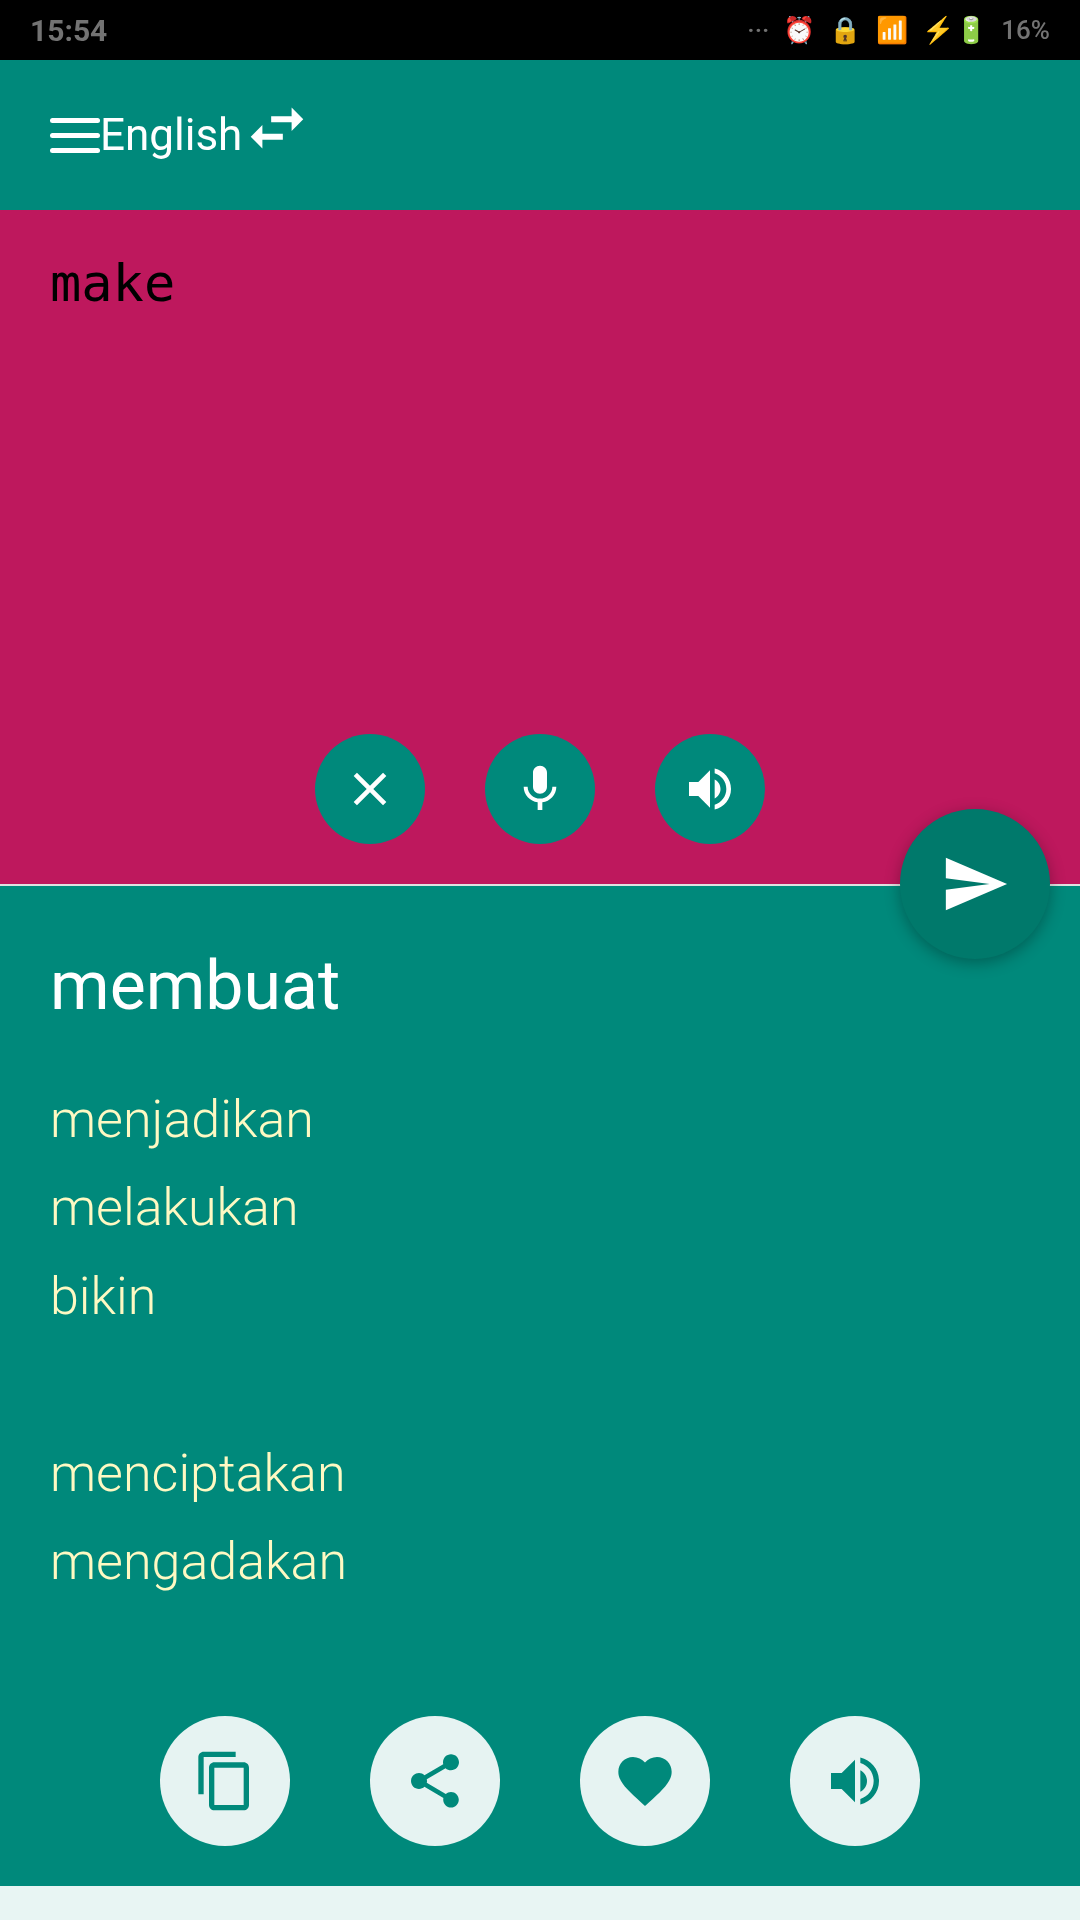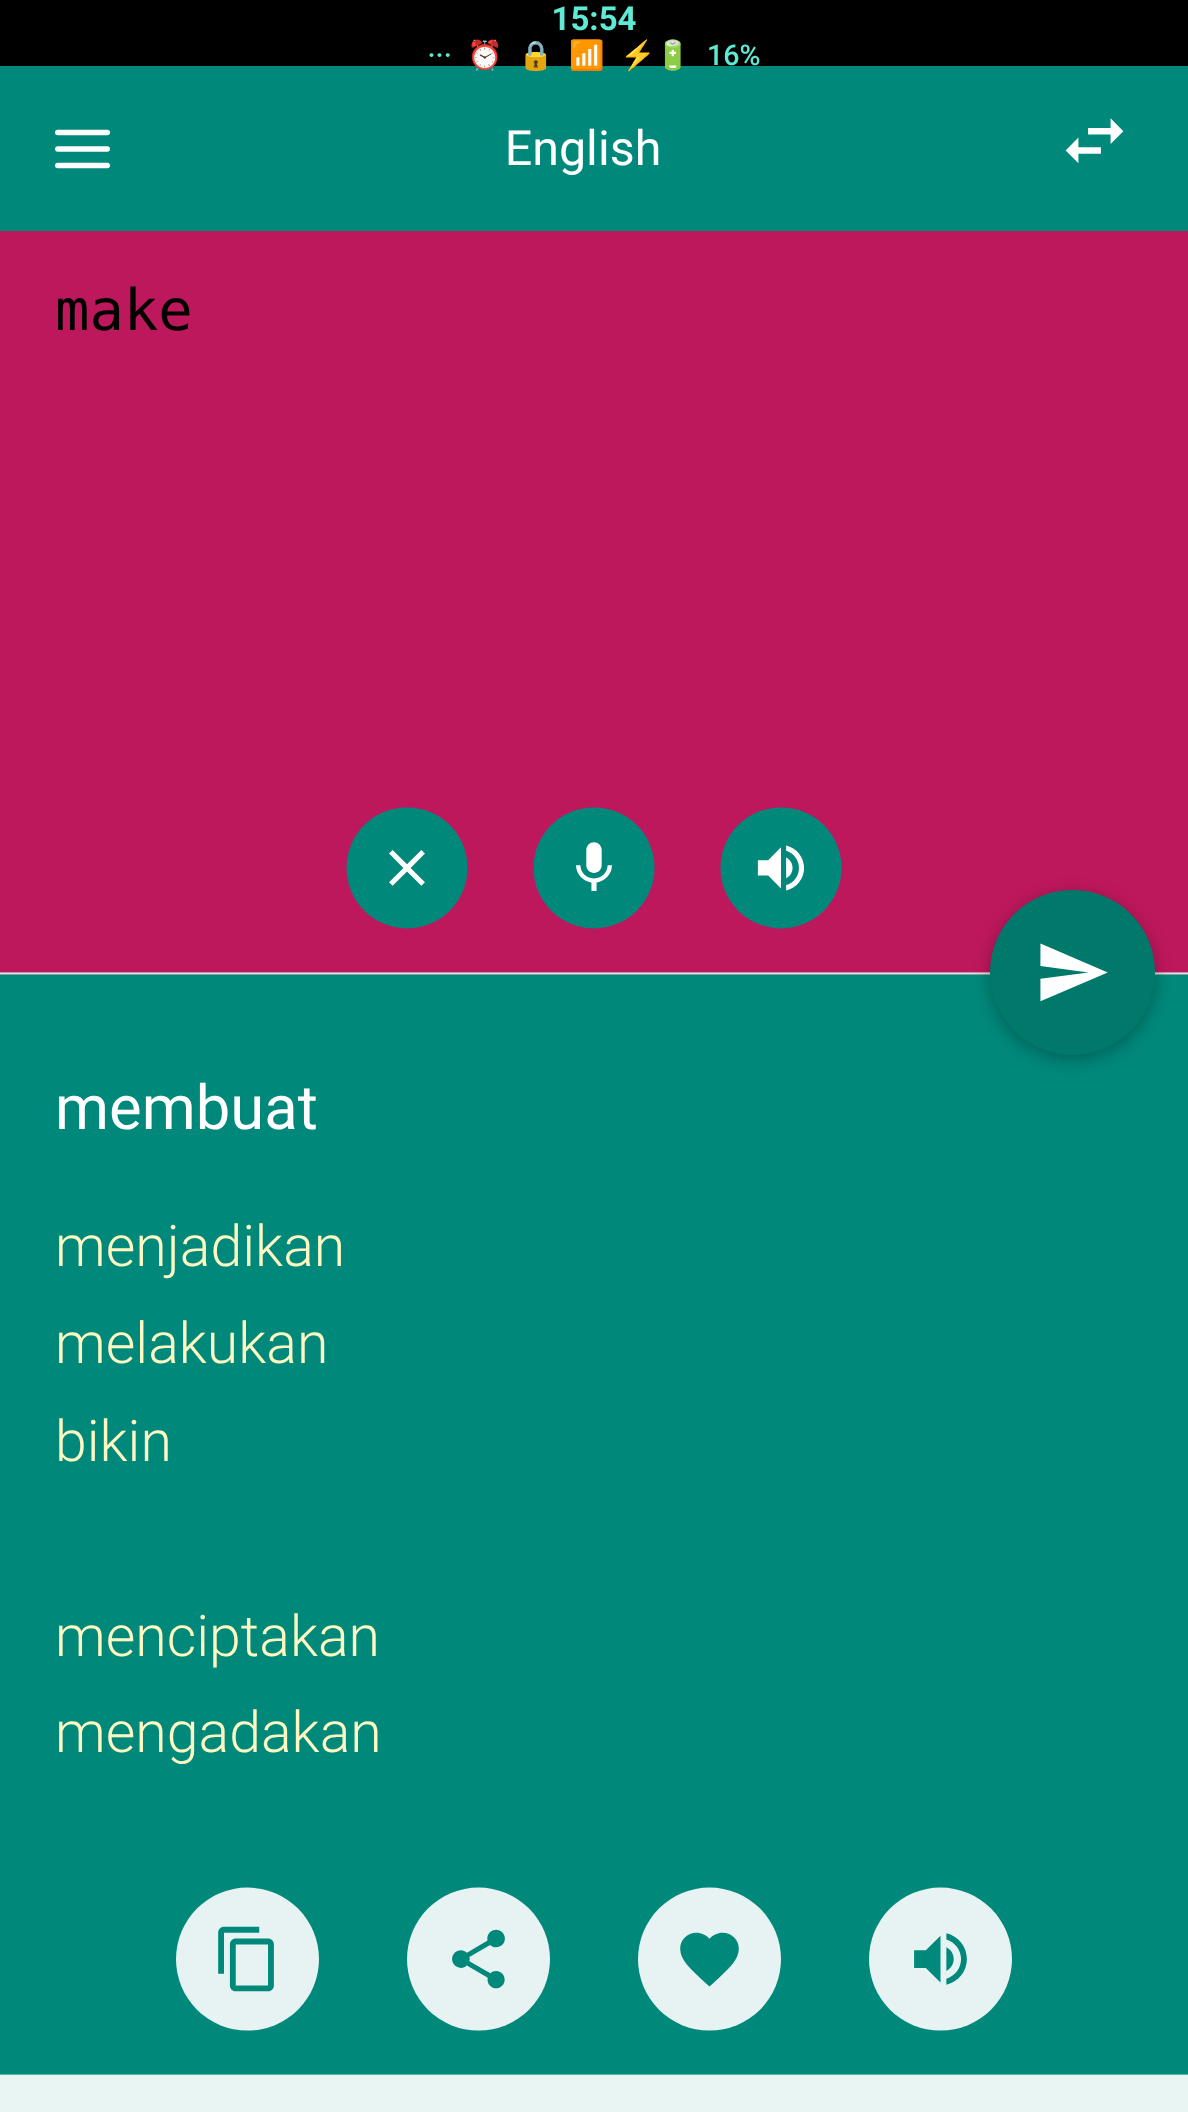--- a/index.html
+++ b/index.html
@@ -15,41 +15,39 @@
 
     
     .status-bar {
       width: 100%;
       height: 60px;
       background: #000;
       display: flex;
       align-items: center;
       justify-content: space-between;
       padding: 0 30px;
-      color: #5eead4;
+      color: #737373;
       font-size: 28px;
       font-weight: 500;
-      flex-direction: column;
     }
     .status-left { font-size: 30px; font-weight: bold; }
     .status-right {
       display: flex;
       align-items: center;
       gap: 14px;
       font-size: 26px;
     }
 
     
     .toolbar {
       width: 100%;
       height: 150px;
       background: #00897B;
       display: flex;
       align-items: center;
-      justify-content: space-between;
       padding: 0 50px;
     }
     .toolbar-menu {
       display: flex;
       flex-direction: column;
       gap: 10px;
       cursor: pointer;
     }
     .toolbar-menu span {
       display: block;
@@ -139,25 +137,24 @@
     }
 
     
     .result-area {
       background: #00897B;
       padding: 60px 50px 180px 50px;
       min-height: 1000px;
       position: relative;
     }
     .result-primary {
-      font-size: 56px;
+      font-size: 68px;
       color: white;
       font-weight: 400;
       margin-bottom: 50px;
-      margin-top: 28px;
     }
     .result-secondary {
       font-size: 52px;
       color: #fef9c3;
       font-weight: 300;
       line-height: 1.7;
     }
 
     
     .bottom-actions {

